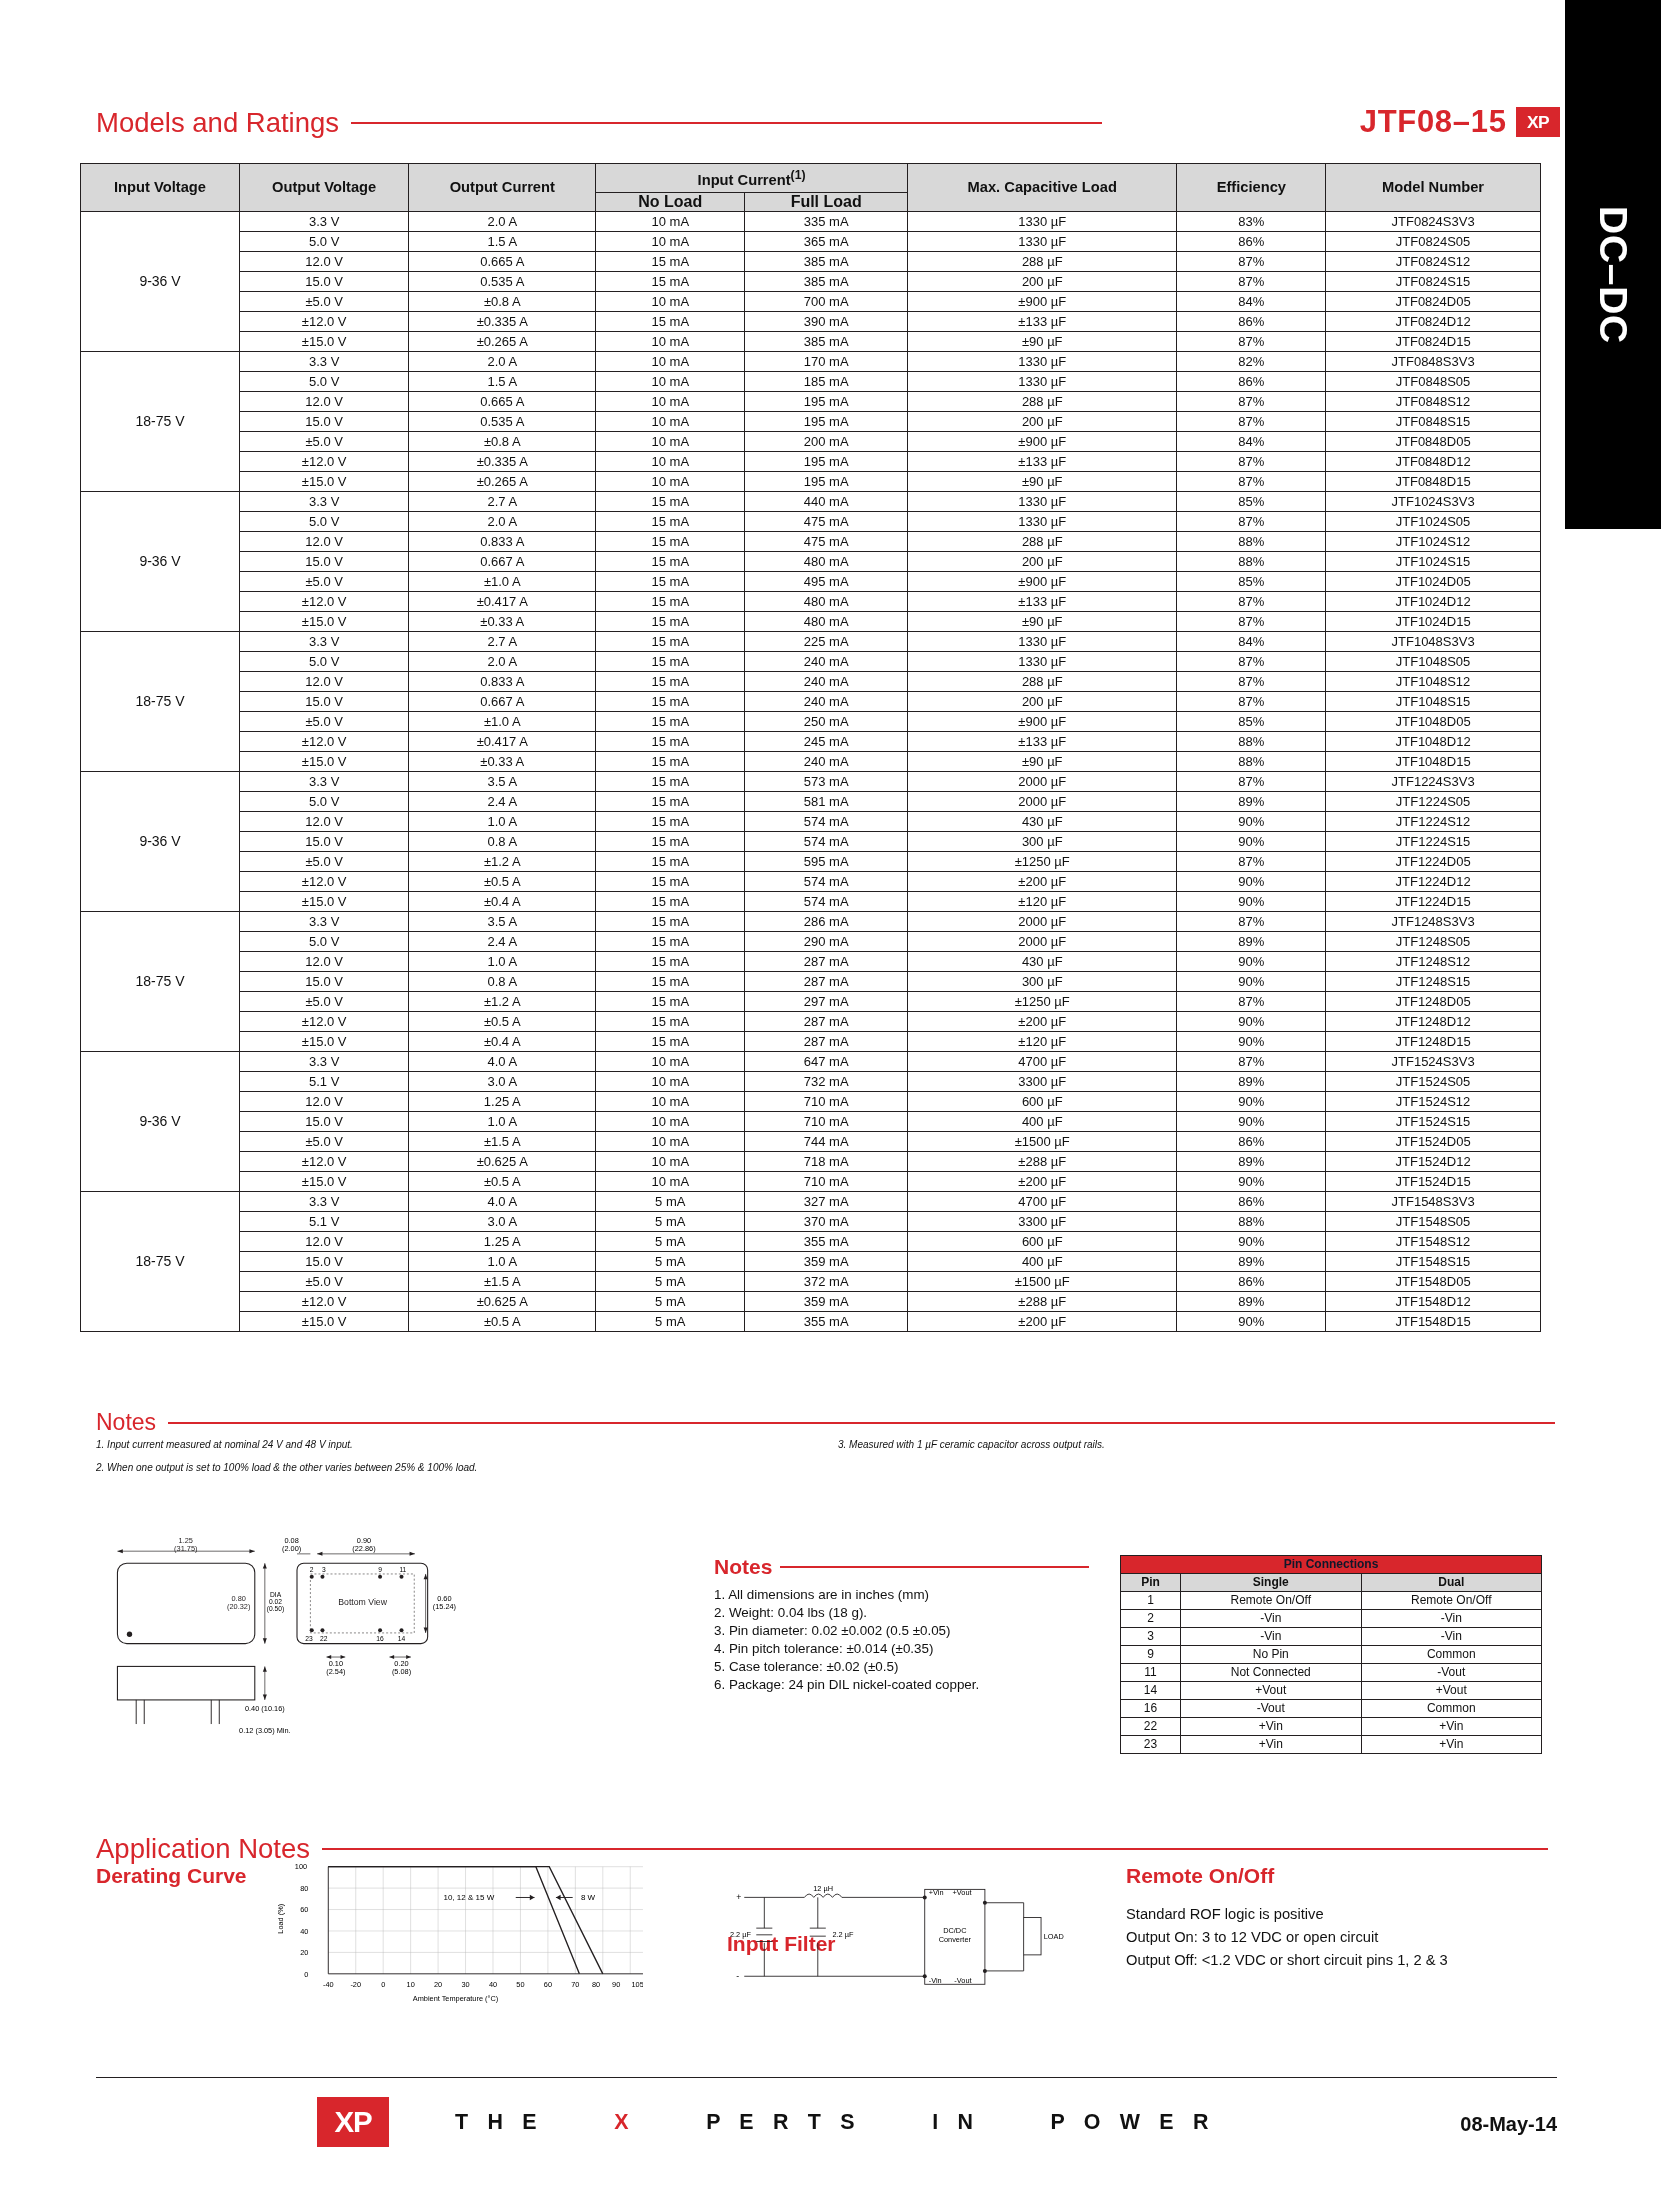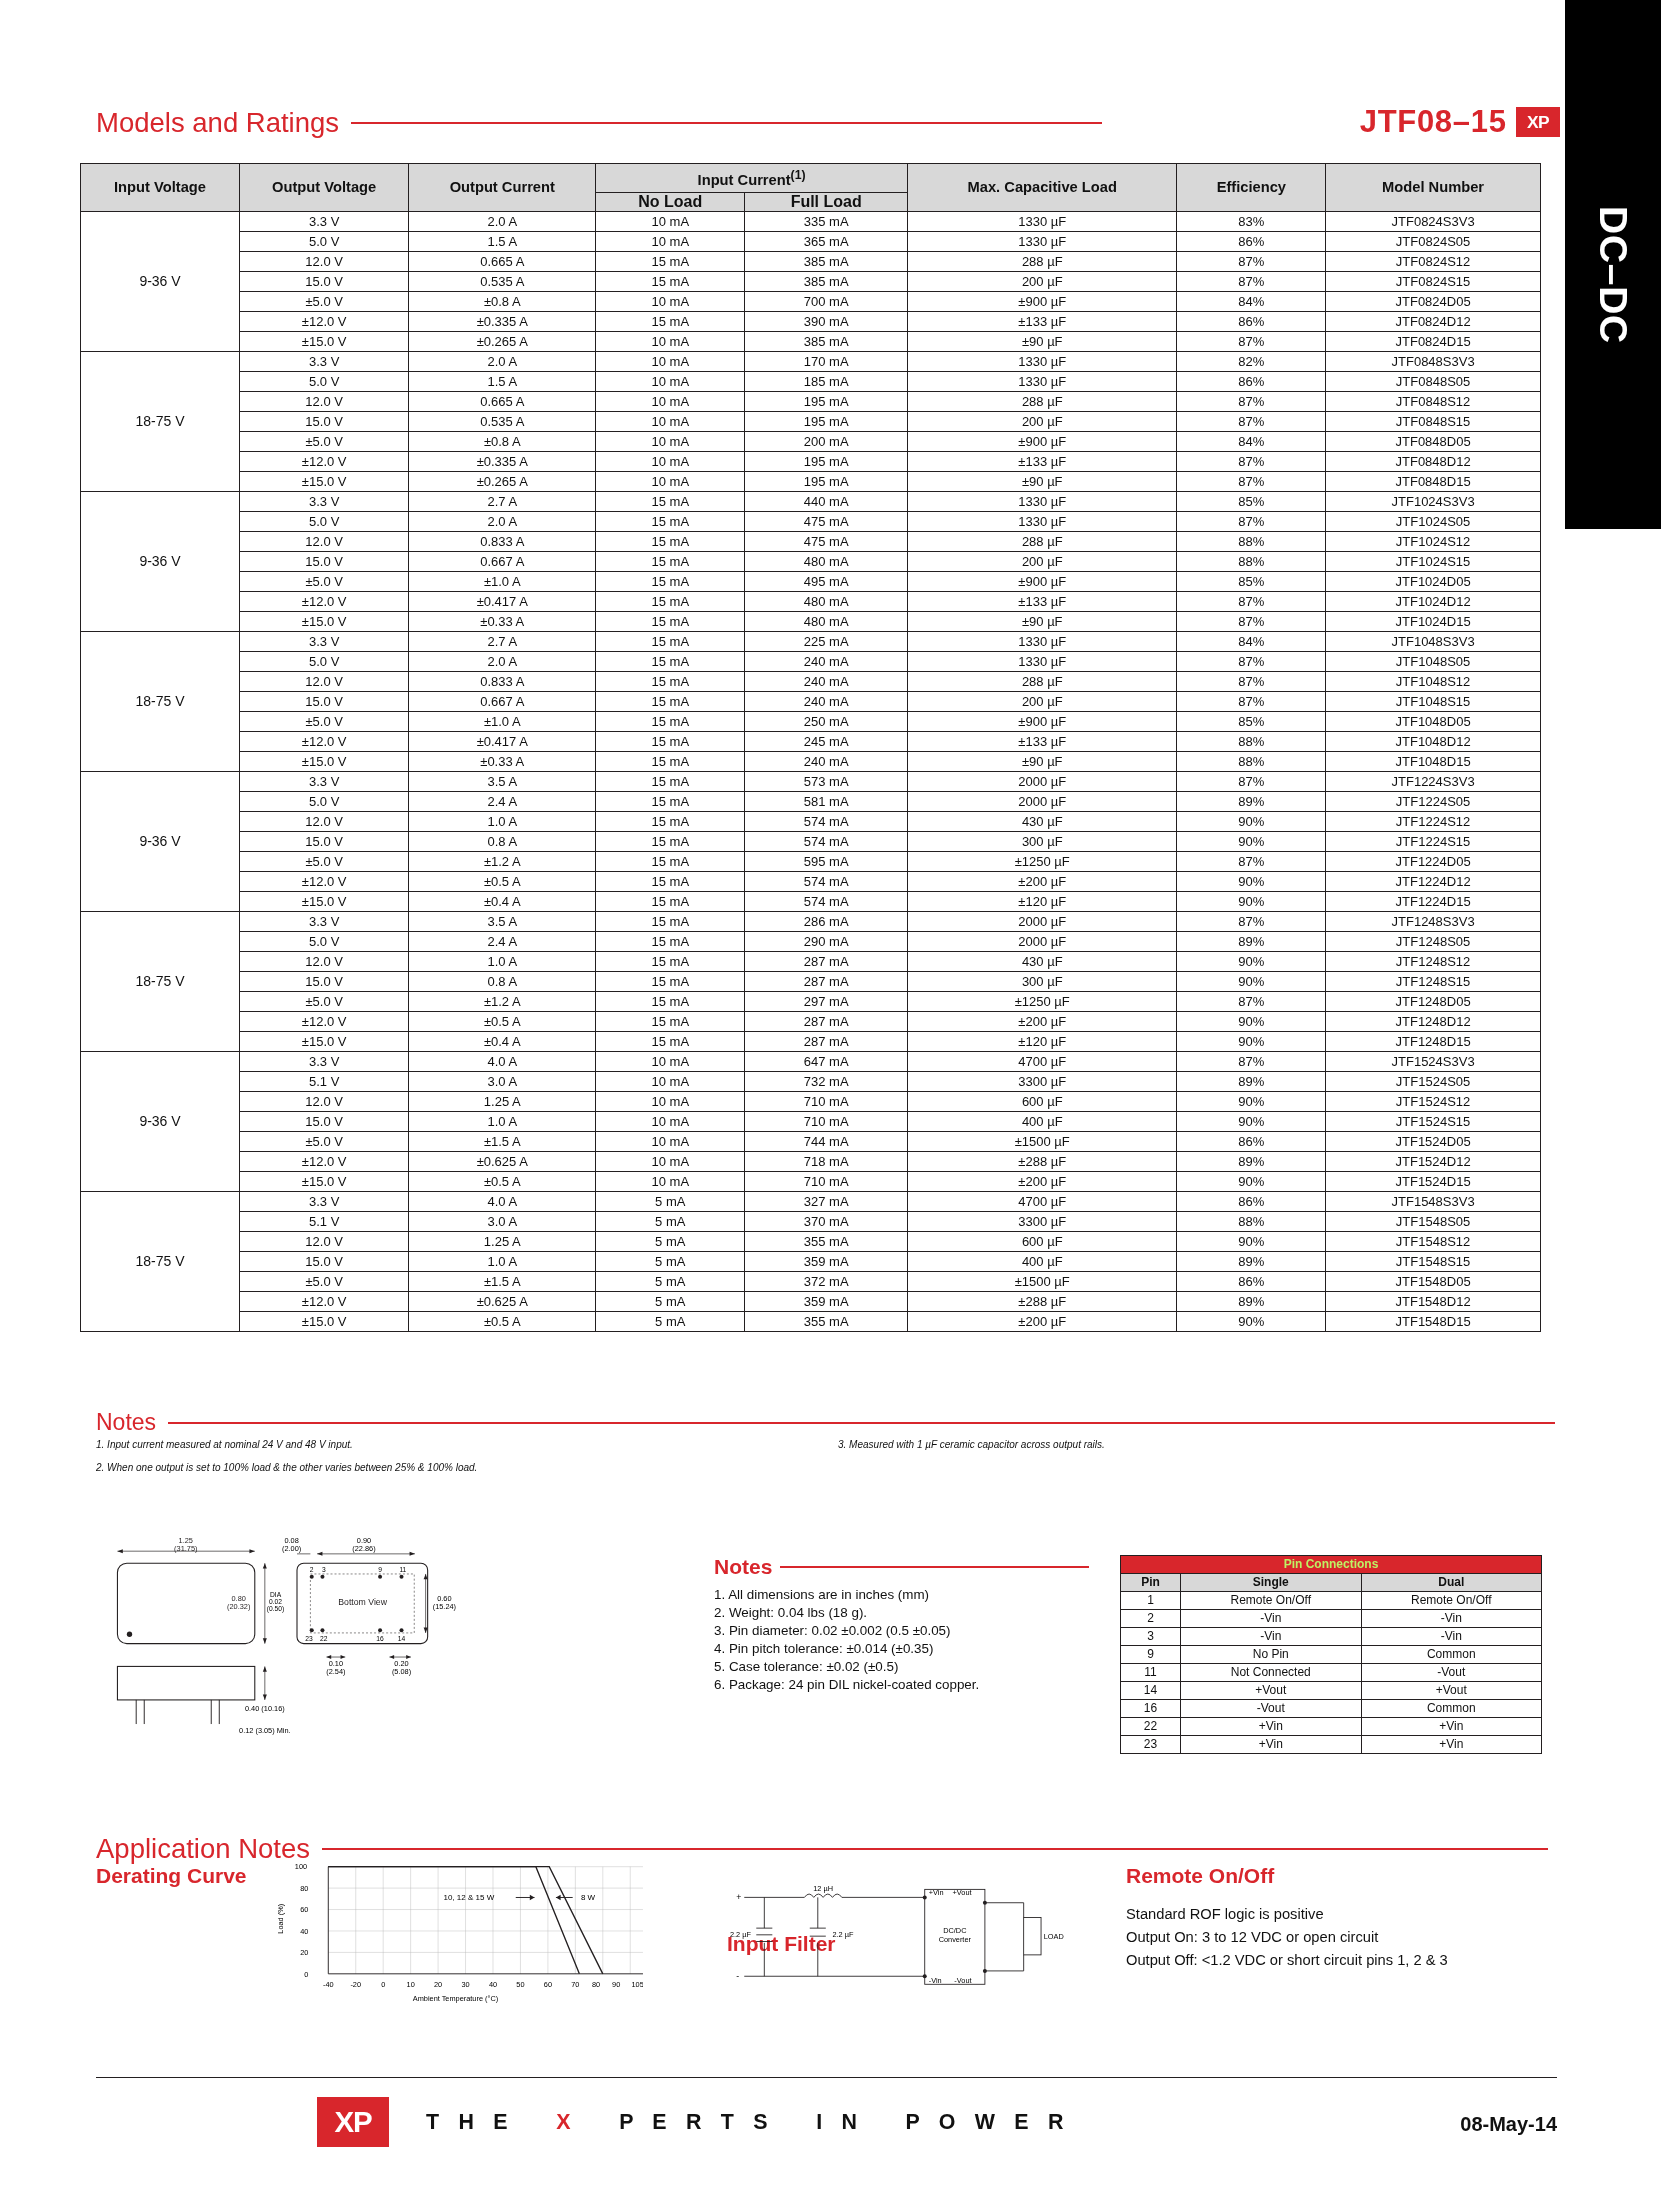--- a/index.html
+++ b/index.html
@@ -63,21 +63,21 @@
   tr.gstart td { border-top:1.3px solid #231f20; }
 
   
   .notes-body { position:absolute; font-style:italic; font-size:10px; line-height:20px; }
 
   
   .mech { position:absolute; left:96px; top:1521px; width:1461px; height:228px; }
 
   .pin-table { position:absolute; left:1120px; top:1555px; width:422px; border-collapse:collapse; font-size:12px;}
   .pin-table th, .pin-table td { border:0.7px solid #231f20; text-align:center; height:17px; line-height:17px; padding:0;}
-  .pin-table th.red { background:#d8262c; color:#bef264; font-weight:bold; }
+  .pin-table th.red { background:#d8262c; color:#0f172a; font-weight:bold; }
   .pin-table th.grey { background:#d8d8d8; font-weight:bold; }
 
   .mnotes { position:absolute; left:714px; top:1555px; width:375px; }
   .mnotes .h { color:#d8262c; font-weight:bold; font-size:21px; display:flex; align-items:center;}
   .mnotes .h .rule { flex:1; height:1.3px; background:#d8262c; margin-left:8px;}
   .mnotes ol { margin:6.7px 0 0 0; padding:0; list-style:none; font-size:13.4px; line-height:18px;}
 
   
   .app-sub { position:absolute; color:#d8262c; font-weight:bold; font-size:21px; }
 
@@ -86,21 +86,21 @@
   .filter-box { position:absolute; left:724px; top:1876px; width:348px; height:127px;}
   .roo { position:absolute; left:1126px; top:1903px; font-size:14.7px; line-height:23px;}
 
   
   .footer { position:absolute; left:96px; top:2077px; width:1461px; }
   .footer .line { width:100%; height:1.3px; background:#231f20; }
   .footer-inner { display:flex; align-items:center; margin-top:19px; }
   .xp-logo-big { width:72px; height:50px; background:#d8262c; display:flex; align-items:center; justify-content:center;}
   .xp-logo-big span { color:#fff; font-weight:bold; font-size:29.5px; letter-spacing:-1.3px;}
   .the-xperts { display:flex; gap:0px; font-weight:bold; font-size:21.4px; letter-spacing:1.3px; margin-left:37px;}
-  .the-xperts .w { margin-right:42px; letter-spacing:6.7px;}
+  .the-xperts .w { margin-right:42px; letter-spacing:6.7px;margin-left:29px;}
   .the-xperts .red { color:#d8262c; }
   .date { position:absolute; right:0px; top:16px; font-weight:bold; font-size:20px;}
 </style>
 </head>
 <body>
 
 <div class="page">
 
   <div class="side-tab">
     <div class="vtext">DC–DC</div>

